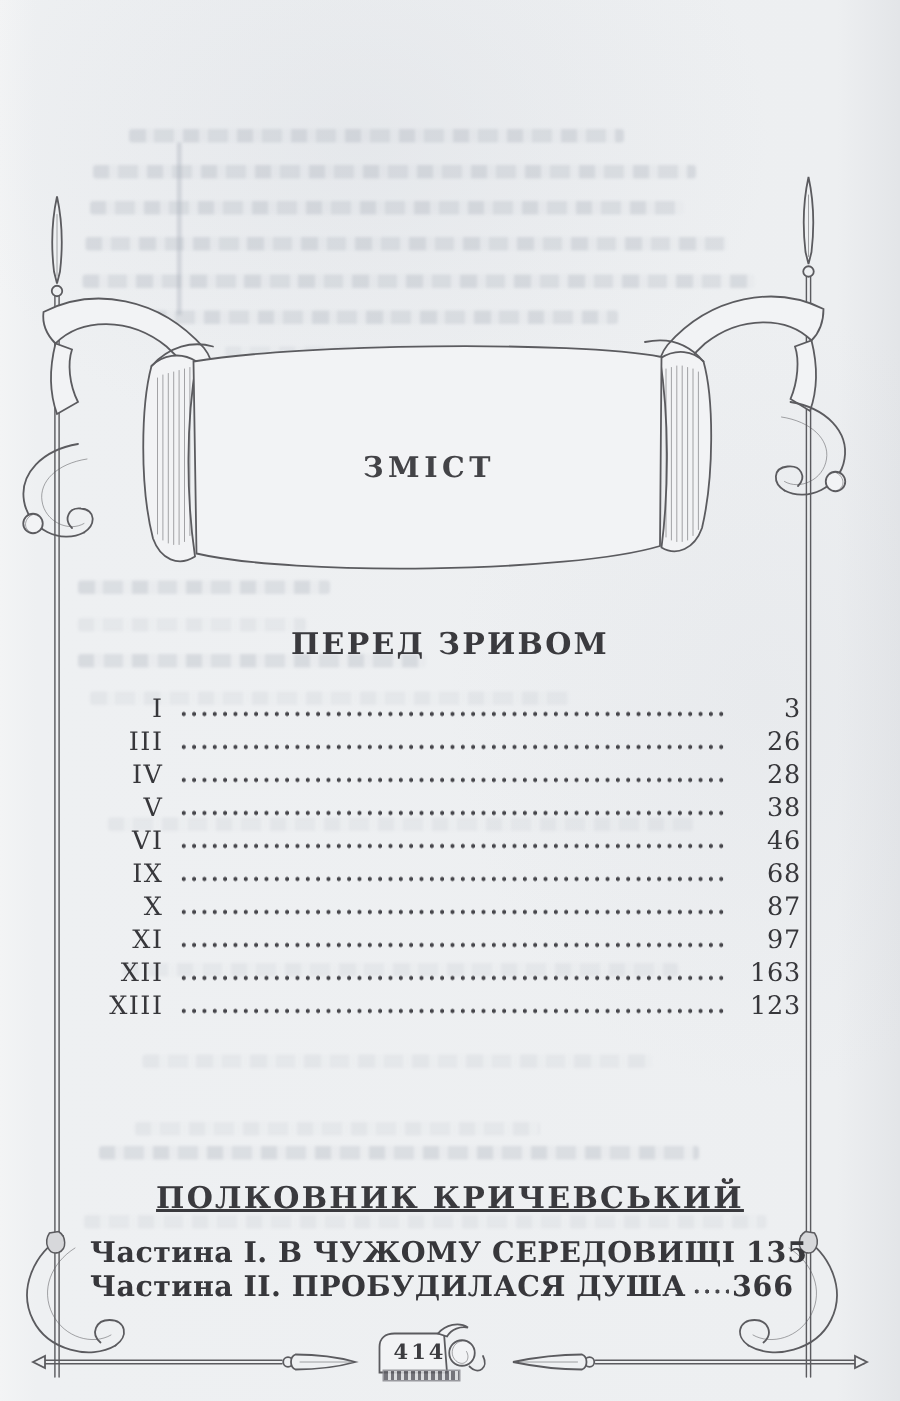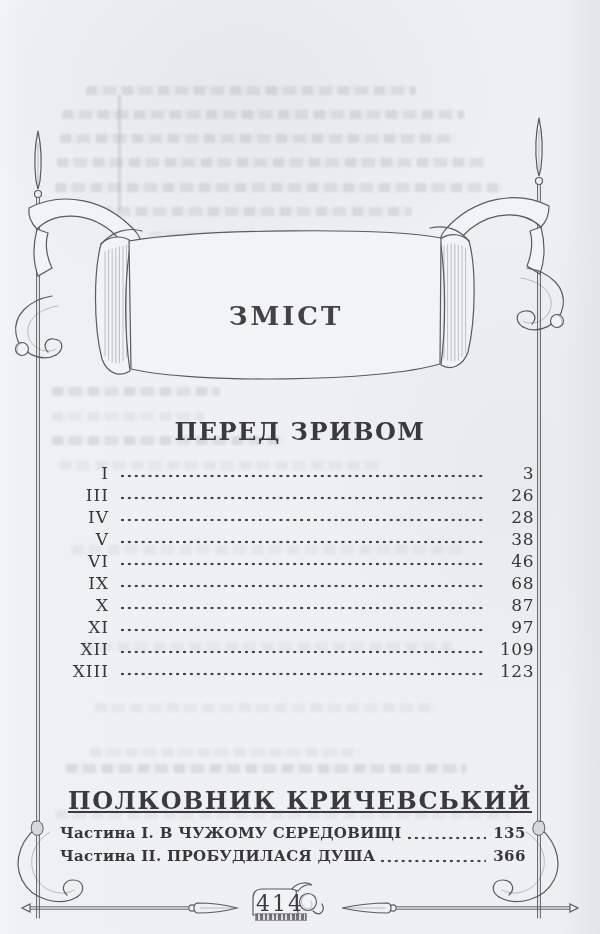--- a/index.html
+++ b/index.html
@@ -22,38 +22,38 @@
   .gv{position:absolute;width:3px;filter:blur(1px);background:rgba(150,156,168,.3);}
   .deco{position:absolute;left:0;top:0;pointer-events:none;}
   .deco path,.deco circle{stroke:var(--eng,#5b5b5f);stroke-width:1.2;fill:none;stroke-linecap:round;}
   .deco .dbl{stroke-width:.95;}
   .deco .fill{fill:#f2f3f5;}
   .deco .leaf{fill:#eef0f2;}
   .deco .thin{stroke-width:.6;opacity:.6;}
   .deco .hatch{stroke-width:.65;opacity:.55;}
   .deco .knot{fill:#d7d8db;stroke-width:1;}
   .banner-title{position:absolute;left:130px;top:301px;width:312px;text-align:center;
-    font-size:26px;font-weight:700;letter-spacing:3px;color:#434347;}
+    font-size:19px;font-weight:700;letter-spacing:3px;color:#434347;}
   .sec-head{position:absolute;left:60px;width:480px;text-align:center;
-    font-size:24px;font-weight:700;letter-spacing:1.5px;color:#3a3a3e;}
+    font-size:20px;font-weight:700;letter-spacing:1.5px;color:#3a3a3e;}
   #h1{top:417px;} #h2{top:786px;text-decoration:underline;}
   .toc{position:absolute;}
   #toc0{left:62px;top:463px;width:472px;}
   #toc1{left:60px;top:824px;width:466px;}
   .toc-row{display:flex;align-items:baseline;height:22px;font-size:17px;color:#37373b;}
-  .toc-parts .toc-row{height:23px;font-size:15px;font-weight:700;}
+  .toc-parts .toc-row{height:23px;font-size:19px;font-weight:700;}
   .toc-roman .lbl{width:47px;text-align:right;padding-right:6px;letter-spacing:1px;flex:none;}
   .toc-parts .lbl{flex:none;letter-spacing:.3px;}
   .leader{flex:1;height:14px;align-self:flex-end;margin:0 2px 2px 5px;
     background:radial-gradient(circle at 2.5px 50%, #46464b 1.25px, rgba(0,0,0,0) 1.55px);
     background-size:6.9px 14px;background-repeat:repeat-x;}
   .pg{width:46px;text-align:right;letter-spacing:.5px;flex:none;}
   .toc-parts .pg{width:38px;}
   .folio{position:absolute;left:250px;top:891px;width:60px;text-align:center;}
-  .folio .num{font-size:22px;font-weight:400;letter-spacing:2px;color:#3c3c40;}
+  .folio .num{font-size:14px;font-weight:700;letter-spacing:2px;color:#3c3c40;}
   .imprint{position:absolute;left:5px;top:22px;width:50px;height:6px;opacity:.85;
     border:.5px solid #8a8a90;filter:blur(.3px);
     background:repeating-linear-gradient(90deg,#5f5f66 0 2.5px,#d9dadd 2.5px 4.5px);}
 </style>
 </head>
 <body>
 
 <div class="page">
 
   <div>
@@ -193,21 +193,21 @@
         <span class="pg">87</span>
       </div>
       <div class="toc-row">
         <span class="lbl">XI</span>
         <span class="leader"></span>
         <span class="pg">97</span>
       </div>
       <div class="toc-row">
         <span class="lbl">XII</span>
         <span class="leader"></span>
-        <span class="pg">109</span>
+        <span class="pg">163</span>
       </div>
       <div class="toc-row">
         <span class="lbl">XIII</span>
         <span class="leader"></span>
         <span class="pg">123</span>
       </div>
     </div>
 
   <div class="sec-head" id="h2">ПОЛКОВНИК КРИЧЕВСЬКИЙ</div>
 

